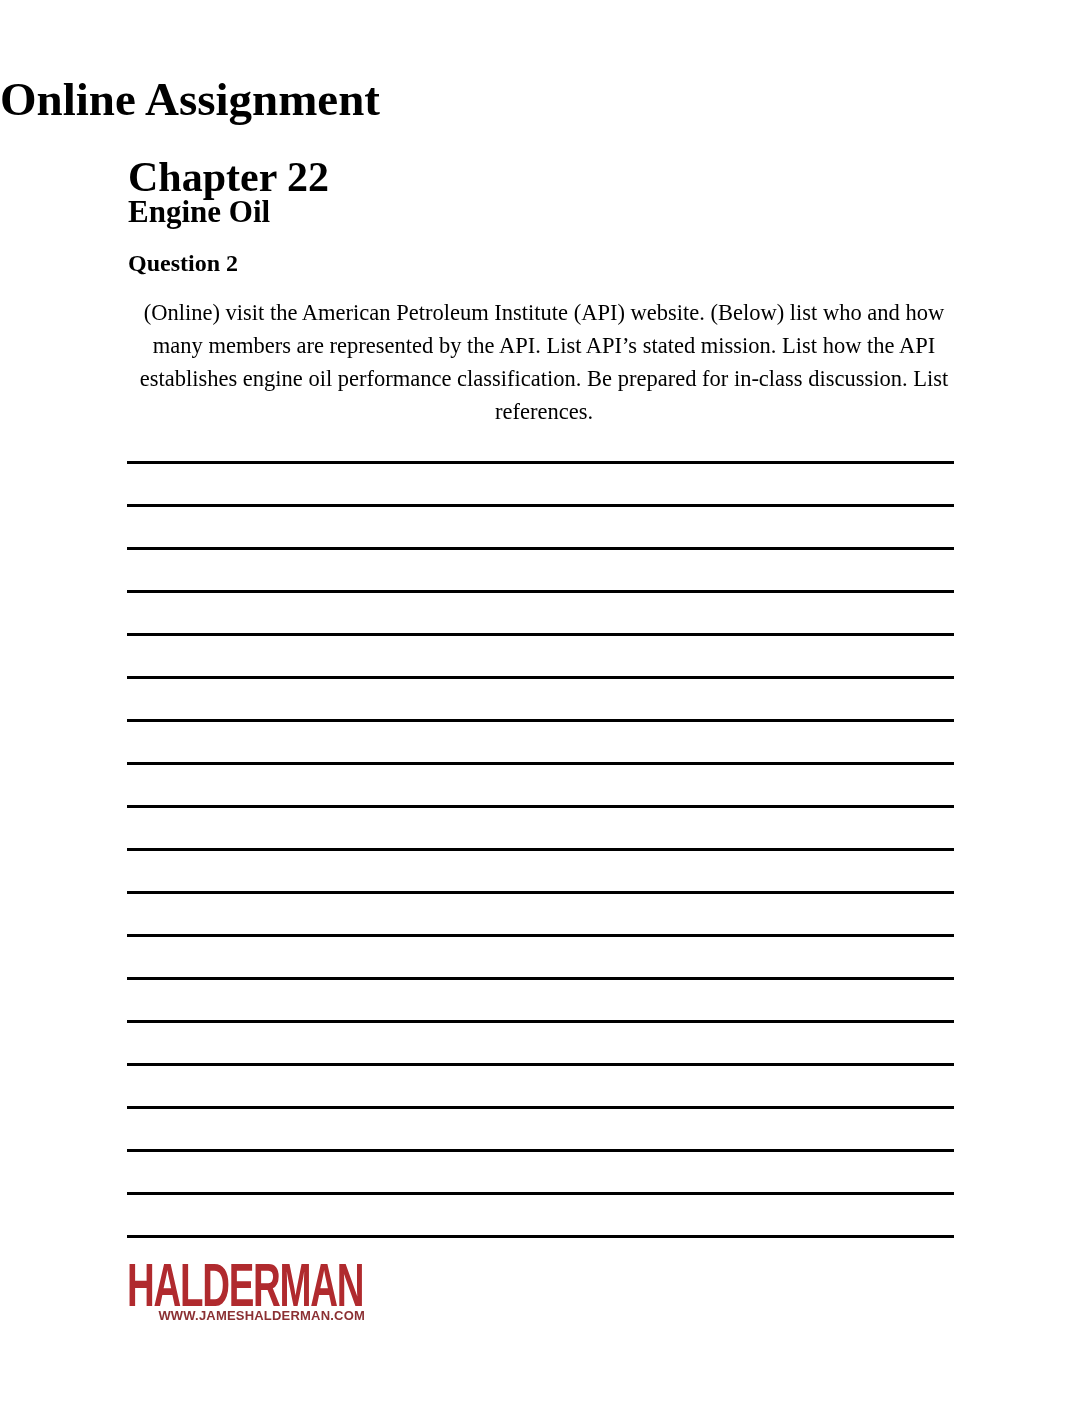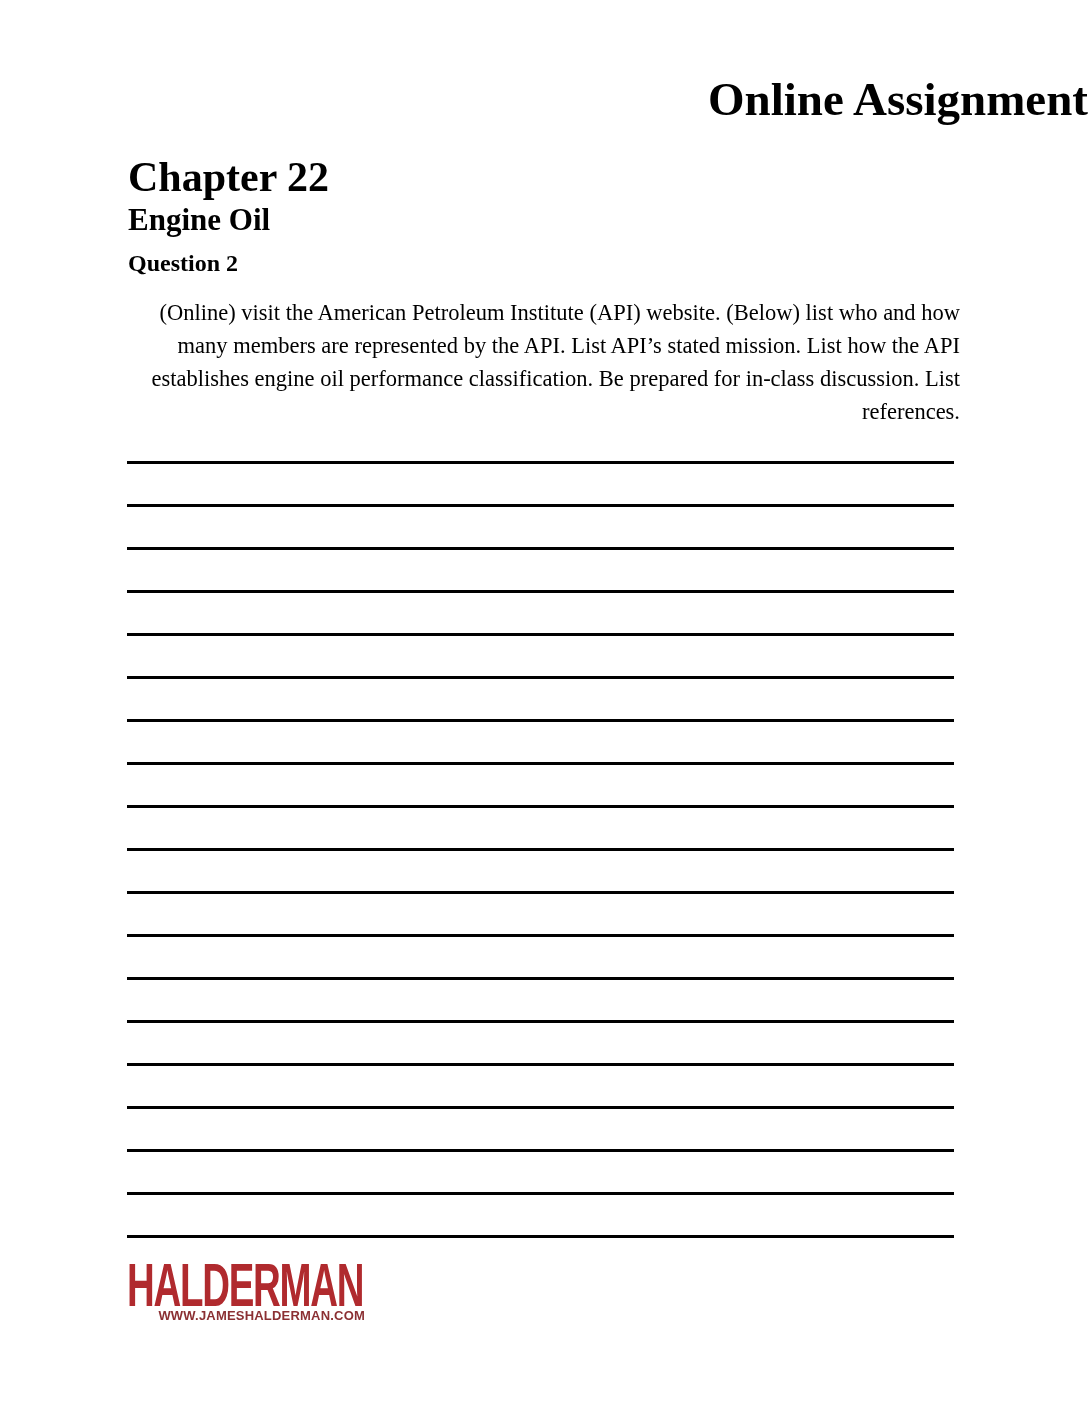--- a/index.html
+++ b/index.html
@@ -14,55 +14,54 @@
     background: #ffffff;
     font-family: "Liberation Serif", serif;
     color: #000000;
     overflow: hidden;
   }
   .doc-title {
     position: absolute;
     top: 72px;
     left: 0;
     width: 100%;
-    text-align: right;
+    text-align: left;
     font-size: 47px;
     font-weight: bold;
     letter-spacing: 0px;
   }
   .chapter-heading {
     position: absolute;
     left: 128px;
     top: 153px;
     font-size: 42px;
     font-weight: bold;
   }
   .chapter-subtitle {
     position: absolute;
     left: 128px;
     top: 194px;
     font-size: 31px;
     font-weight: bold;
-    margin-top: 8px;
   }
   .question-label {
     position: absolute;
     left: 128px;
     top: 250px;
     font-size: 24px;
     font-weight: bold;
   }
   .question-text {
     position: absolute;
     left: 128px;
     top: 296px;
     width: 832px;
     font-size: 22.5px;
     line-height: 33px;
-    text-align: right;
+    text-align: center;
   }
   .answer-lines {
     position: absolute;
     left: 127px;
     top: 461px;
     width: 827px;
   }
   .answer-line {
     height: 3px;
     background: #000000;

